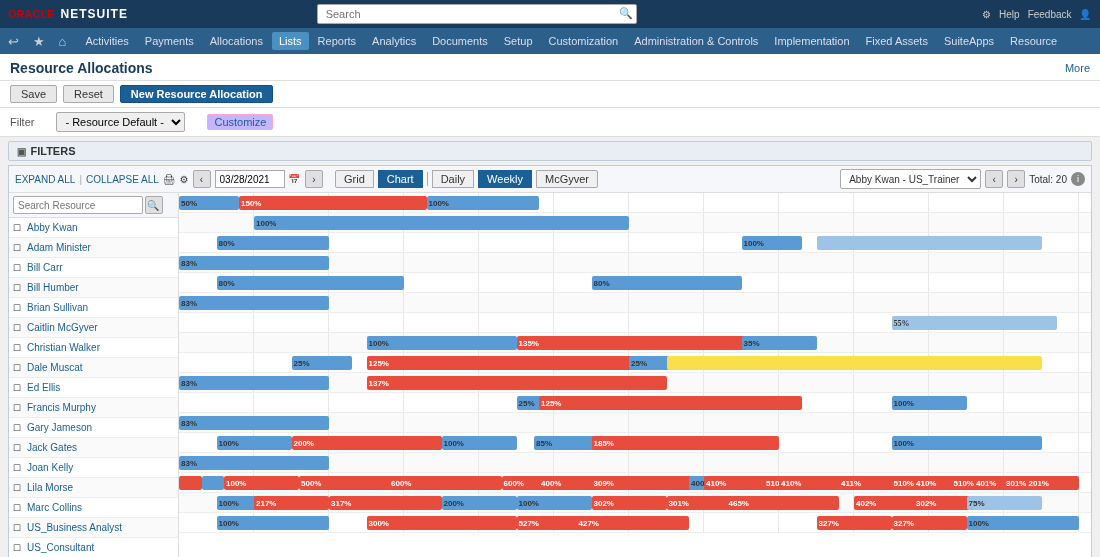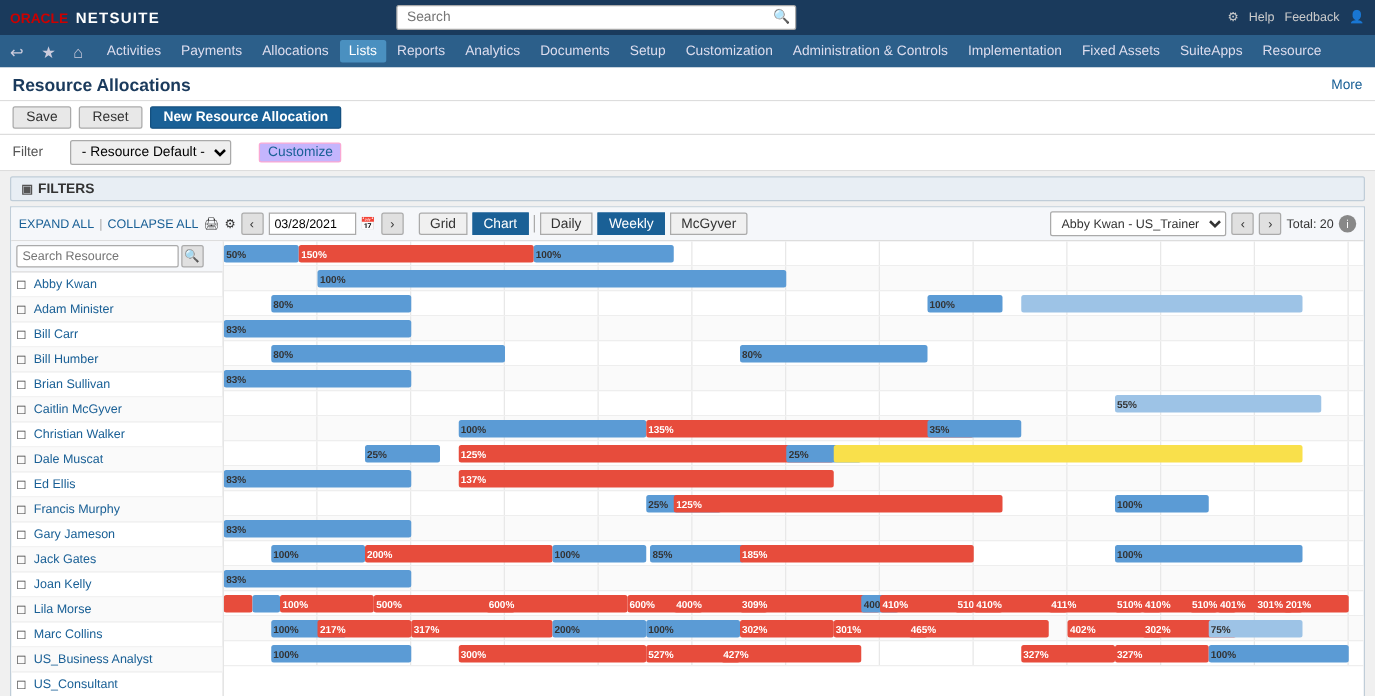--- a/index.html
+++ b/index.html
@@ -369,21 +369,21 @@
             <div class="gantt-col-bg" style="left: 300px; width: 75px;"></div>
             <div class="gantt-col-bg" style="left: 375px; width: 75px;"></div>
             <div class="gantt-col-bg" style="left: 450px; width: 75px;"></div>
             <div class="gantt-col-bg" style="left: 525px; width: 75px;"></div>
             <div class="gantt-col-bg" style="left: 600px; width: 75px;"></div>
             <div class="gantt-col-bg" style="left: 675px; width: 75px;"></div>
             <div class="gantt-col-bg" style="left: 750px; width: 75px;"></div>
             <div class="gantt-col-bg" style="left: 825px; width: 75px;"></div>
             <div class="gantt-bar bar-blue" style="left: 0px; width: 150px;">83%</div>
           </div>
-          <div class="gantt-row" style="width: 900px;">
+          <div class="gantt-row" style="width: 900px; font-family: Liberation Serif, serif;">
             <div class="gantt-col-bg" style="left: 0px; width: 75px;"></div>
             <div class="gantt-col-bg" style="left: 75px; width: 75px;"></div>
             <div class="gantt-col-bg" style="left: 150px; width: 75px;"></div>
             <div class="gantt-col-bg" style="left: 225px; width: 75px;"></div>
             <div class="gantt-col-bg" style="left: 300px; width: 75px;"></div>
             <div class="gantt-col-bg" style="left: 375px; width: 75px;"></div>
             <div class="gantt-col-bg" style="left: 450px; width: 75px;"></div>
             <div class="gantt-col-bg" style="left: 525px; width: 75px;"></div>
             <div class="gantt-col-bg" style="left: 600px; width: 75px;"></div>
             <div class="gantt-col-bg" style="left: 675px; width: 75px;"></div>
@@ -483,21 +483,21 @@
             <div class="gantt-col-bg" style="left: 375px; width: 75px;"></div>
             <div class="gantt-col-bg" style="left: 450px; width: 75px;"></div>
             <div class="gantt-col-bg" style="left: 525px; width: 75px;"></div>
             <div class="gantt-col-bg" style="left: 600px; width: 75px;"></div>
             <div class="gantt-col-bg" style="left: 675px; width: 75px;"></div>
             <div class="gantt-col-bg" style="left: 750px; width: 75px;"></div>
             <div class="gantt-col-bg" style="left: 825px; width: 75px;"></div>
             <div class="gantt-bar bar-blue" style="left: 37.5px; width: 75px;">100%</div>
             <div class="gantt-bar bar-red" style="left: 112.5px; width: 150px;">200%</div>
             <div class="gantt-bar bar-blue" style="left: 262.5px; width: 75px;">100%</div>
-            <div class="gantt-bar bar-blue" style="left: 341px; width: 75px;">85%</div>
+            <div class="gantt-bar bar-blue" style="left: 355px; width: 75px;">85%</div>
             <div class="gantt-bar bar-red" style="left: 412.5px; width: 187.5px;">185%</div>
             <div class="gantt-bar bar-blue" style="left: 712.5px; width: 150px;">100%</div>
           </div>
           <div class="gantt-row" style="width: 900px;">
             <div class="gantt-col-bg" style="left: 0px; width: 75px;"></div>
             <div class="gantt-col-bg" style="left: 75px; width: 75px;"></div>
             <div class="gantt-col-bg" style="left: 150px; width: 75px;"></div>
             <div class="gantt-col-bg" style="left: 225px; width: 75px;"></div>
             <div class="gantt-col-bg" style="left: 300px; width: 75px;"></div>
             <div class="gantt-col-bg" style="left: 375px; width: 75px;"></div>

